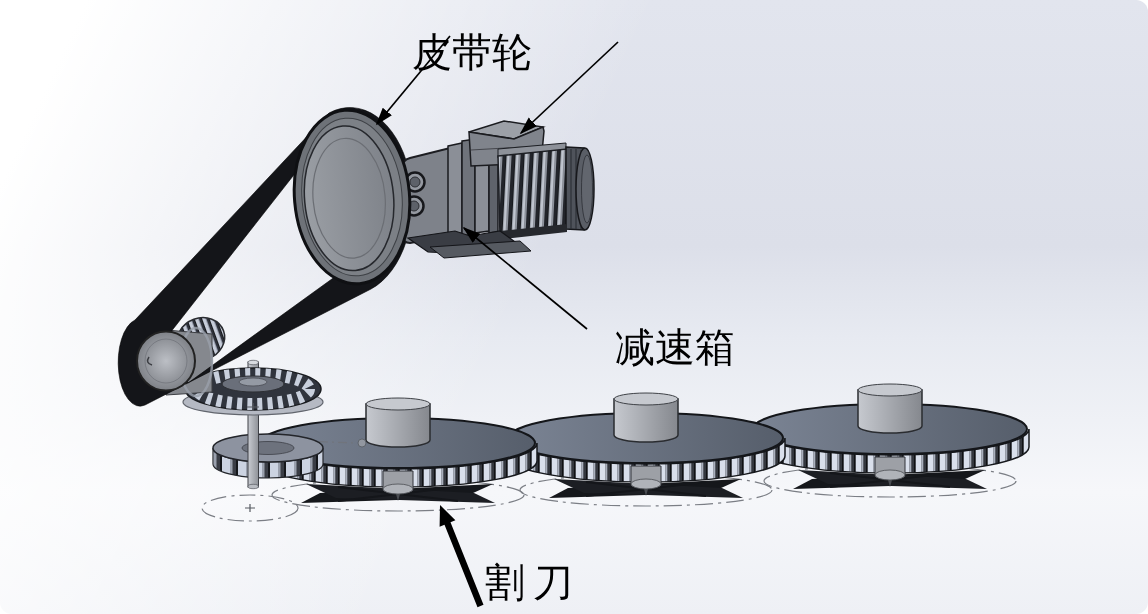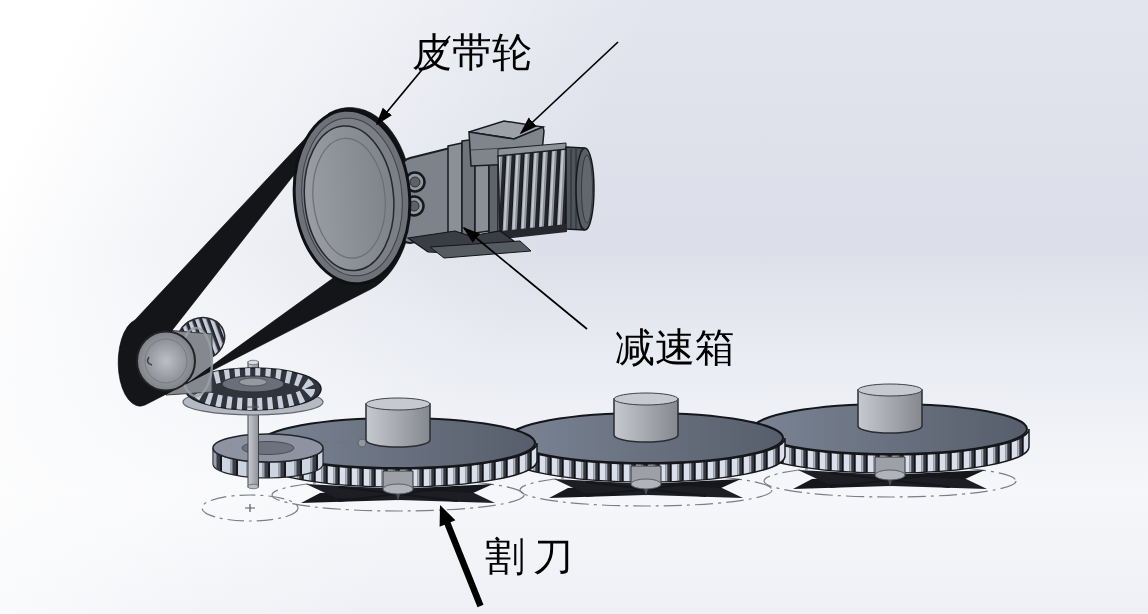--- a/index.html
+++ b/index.html
@@ -2,20 +2,21 @@
 <html><head>
 <meta charset="utf-8">
 <style>
   html,body{margin:0;padding:0;background:#fff;}
   .stage{
     position:relative;width:1148px;height:614px;overflow:hidden;
     background-image:
       linear-gradient(115deg, #ffffff 6%, rgba(255,255,255,0) 46%),
       linear-gradient(180deg, #e2e5ee 0%, #dcdfe9 40%, #e7eaf1 55%, #f6f7fa 80%, #eef0f5 100%);
     font-family:"Liberation Sans","DejaVu Sans",sans-serif;
+    border-radius:12px;
   }
   .stage svg{position:absolute;left:0;top:0;}
   .label{
     position:absolute;font-family:"Liberation Serif","DejaVu Serif",serif;
     font-size:40px;color:#000;line-height:1;white-space:nowrap;
   }
 </style>
 </head>
 <body>
 
@@ -183,14 +184,14 @@
   <g>
     <path d="M 450,36 L 377,124" stroke="#000" stroke-width="1.7" marker-end="url(#arrowHead)"></path>
     <path d="M 618,42 L 521,133" stroke="#000" stroke-width="1.7" marker-end="url(#arrowHead)"></path>
     <path d="M 587,329 L 464,228" stroke="#000" stroke-width="1.7" marker-end="url(#arrowHead)"></path>
     <path d="M 483.5,604.8 L 450.5,522.3 L 455.4,520.3 L 440,505 L 439.6,526.7 L 444.5,524.7 L 477.5,607.2 Z" fill="#000"></path>
   </g>
 </svg>
 
 <div class="label" style="left:412px;top:33px;">皮带轮</div>
 <div class="label" style="left:615px;top:328px;text-align:center;">减速箱</div>
-<div class="label" style="left:485px;top:537px;letter-spacing:8px;">割刀</div>
+<div class="label" style="left:485px;top:563px;letter-spacing:8px;">割刀</div>
 </div>
 
 </body></html>

